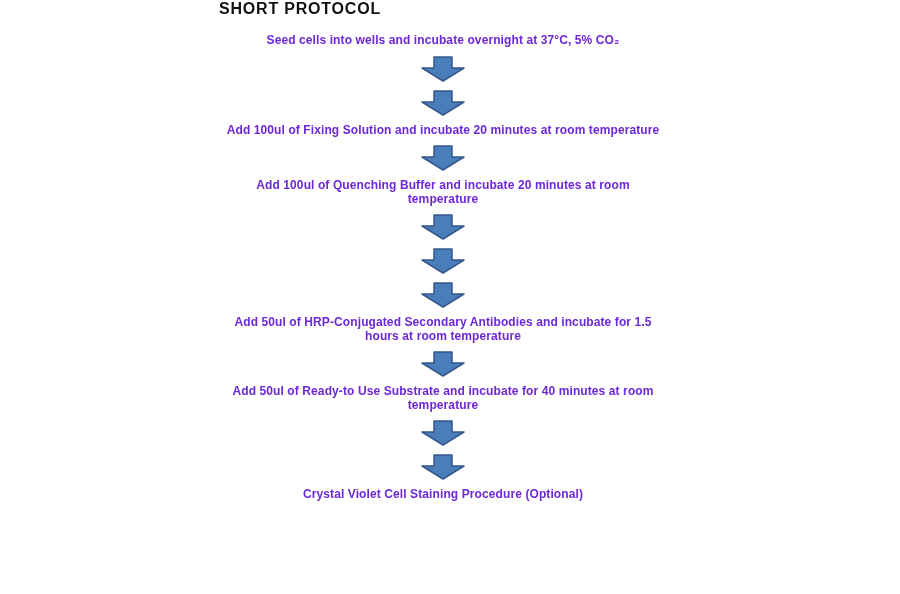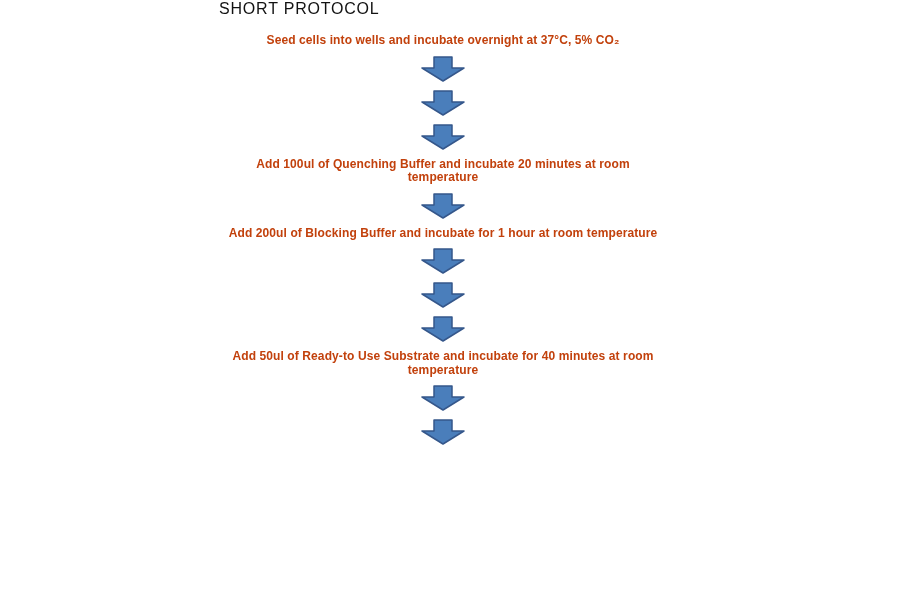--- a/index.html
+++ b/index.html
@@ -13,39 +13,39 @@
     position: relative;
     font-family: "Liberation Sans", sans-serif;
     overflow: hidden;
   }
   .title {
     position: absolute;
     left: 219px;
     top: 0px;
     margin: 0;
     font-size: 16px;
-    font-weight: normal;
+    font-weight: bold;
     letter-spacing: 0.8px;
     color: #121212;
   }
   .flow {
     position: absolute;
     left: 163px;
     top: 34px;
     width: 560px;
     display: flex;
     flex-direction: column;
     align-items: center;
     gap: 8px;
   }
   .step {
     font-size: 12px;
     font-weight: bold;
     line-height: 13.5px;
-    color: #c2410c;
+    color: #6d28d9;
     text-align: center;
     white-space: pre-line;
     letter-spacing: 0.1px;
   }
   .arrow {
     line-height: 0;
   }
   .arrow svg {
     display: block;
   }
@@ -66,51 +66,53 @@
       </svg>
     </div>
 
 
     <div class="arrow">
       <svg width="44" height="26" viewBox="0 0 44 26" aria-hidden="true">
         <polygon points="13,1 31,1 31,12 43,12 22,25 1,12 13,12" stroke-width="1.5" stroke-linejoin="round" fill="#4A7EBB" stroke="#35578B"></polygon>
       </svg>
     </div>
 
+    <div class="step">Add 100ul of Fixing Solution and incubate 20 minutes at room temperature</div>
 
     <div class="arrow">
       <svg width="44" height="26" viewBox="0 0 44 26" aria-hidden="true">
         <polygon points="13,1 31,1 31,12 43,12 22,25 1,12 13,12" stroke-width="1.5" stroke-linejoin="round" fill="#4A7EBB" stroke="#35578B"></polygon>
       </svg>
     </div>
 
     <div class="step">Add 100ul of Quenching Buffer and incubate 20 minutes at room
 temperature</div>
 
     <div class="arrow">
       <svg width="44" height="26" viewBox="0 0 44 26" aria-hidden="true">
         <polygon points="13,1 31,1 31,12 43,12 22,25 1,12 13,12" stroke-width="1.5" stroke-linejoin="round" fill="#4A7EBB" stroke="#35578B"></polygon>
       </svg>
     </div>
 
-    <div class="step">Add 200ul of Blocking Buffer and incubate for 1 hour at room temperature</div>
 
     <div class="arrow">
       <svg width="44" height="26" viewBox="0 0 44 26" aria-hidden="true">
         <polygon points="13,1 31,1 31,12 43,12 22,25 1,12 13,12" stroke-width="1.5" stroke-linejoin="round" fill="#4A7EBB" stroke="#35578B"></polygon>
       </svg>
     </div>
 
 
     <div class="arrow">
       <svg width="44" height="26" viewBox="0 0 44 26" aria-hidden="true">
         <polygon points="13,1 31,1 31,12 43,12 22,25 1,12 13,12" stroke-width="1.5" stroke-linejoin="round" fill="#4A7EBB" stroke="#35578B"></polygon>
       </svg>
     </div>
 
+    <div class="step">Add 50ul of HRP-Conjugated Secondary Antibodies and incubate for 1.5
+hours at room temperature</div>
 
     <div class="arrow">
       <svg width="44" height="26" viewBox="0 0 44 26" aria-hidden="true">
         <polygon points="13,1 31,1 31,12 43,12 22,25 1,12 13,12" stroke-width="1.5" stroke-linejoin="round" fill="#4A7EBB" stroke="#35578B"></polygon>
       </svg>
     </div>
 
     <div class="step">Add 50ul of Ready-to Use Substrate and incubate for 40 minutes at room
 temperature</div>
 
@@ -120,15 +122,16 @@
       </svg>
     </div>
 
 
     <div class="arrow">
       <svg width="44" height="26" viewBox="0 0 44 26" aria-hidden="true">
         <polygon points="13,1 31,1 31,12 43,12 22,25 1,12 13,12" stroke-width="1.5" stroke-linejoin="round" fill="#4A7EBB" stroke="#35578B"></polygon>
       </svg>
     </div>
 
+    <div class="step">Crystal Violet Cell Staining Procedure (Optional)</div>
 
   </div>
 </main>
 
 </body></html>

